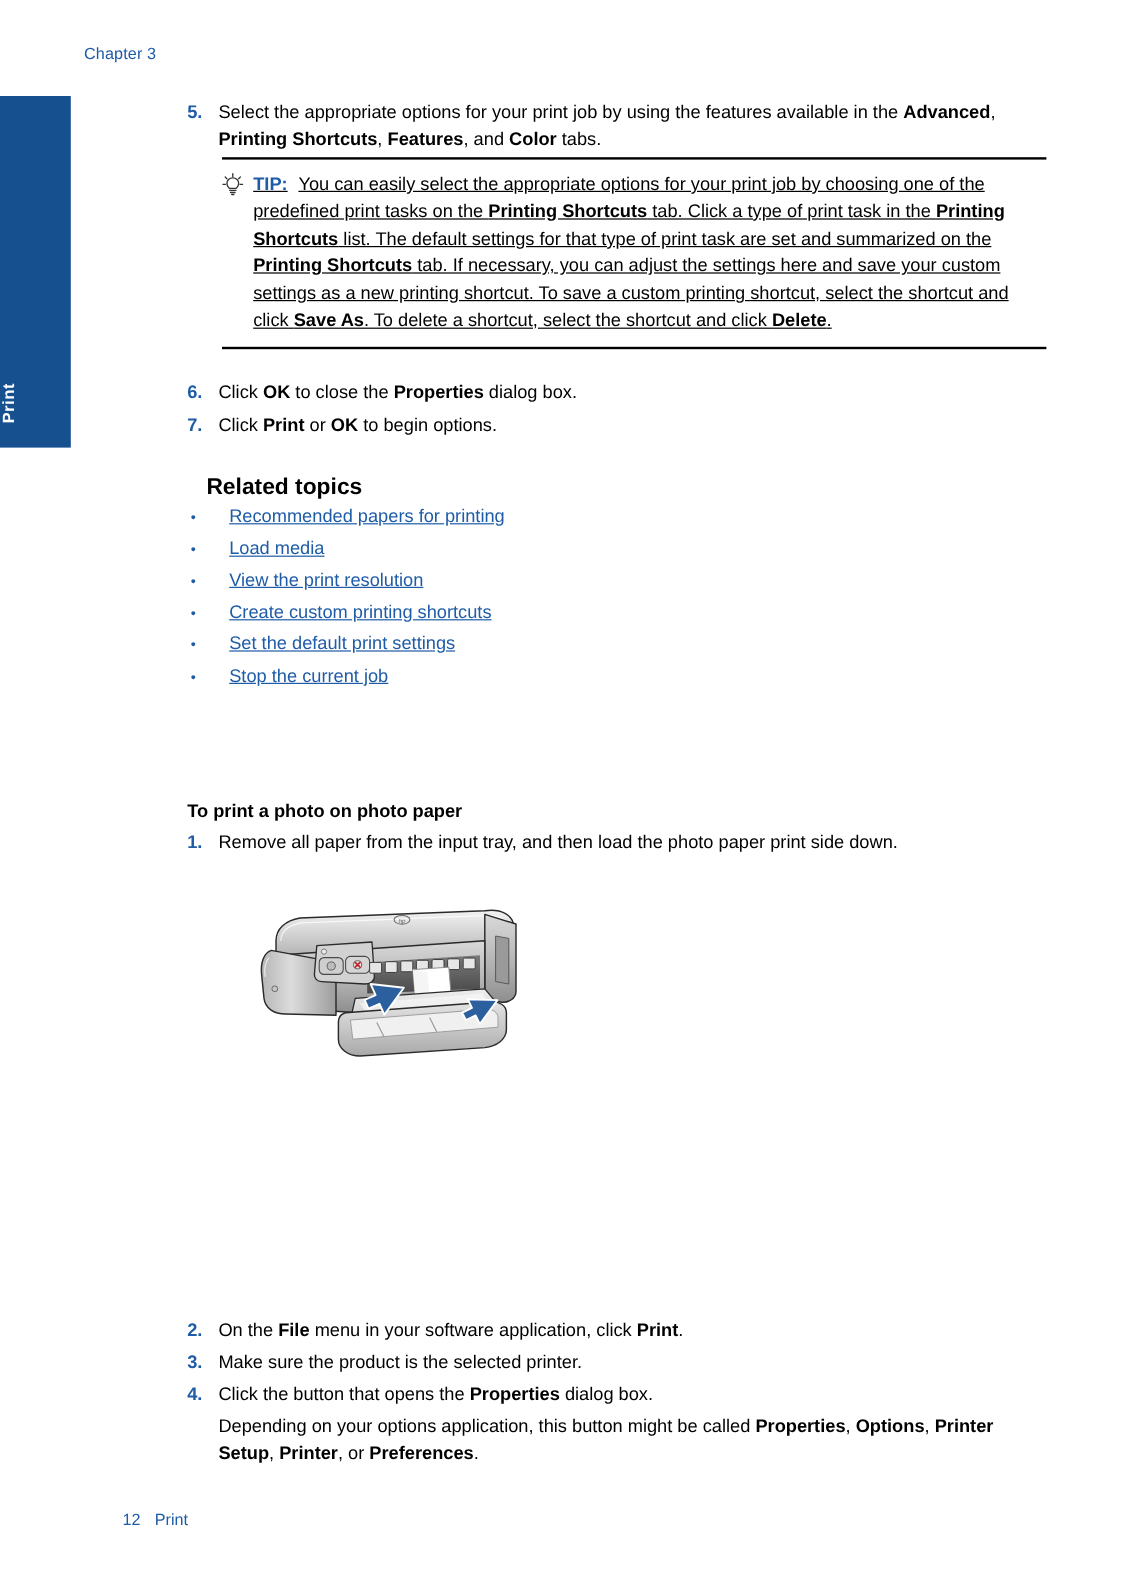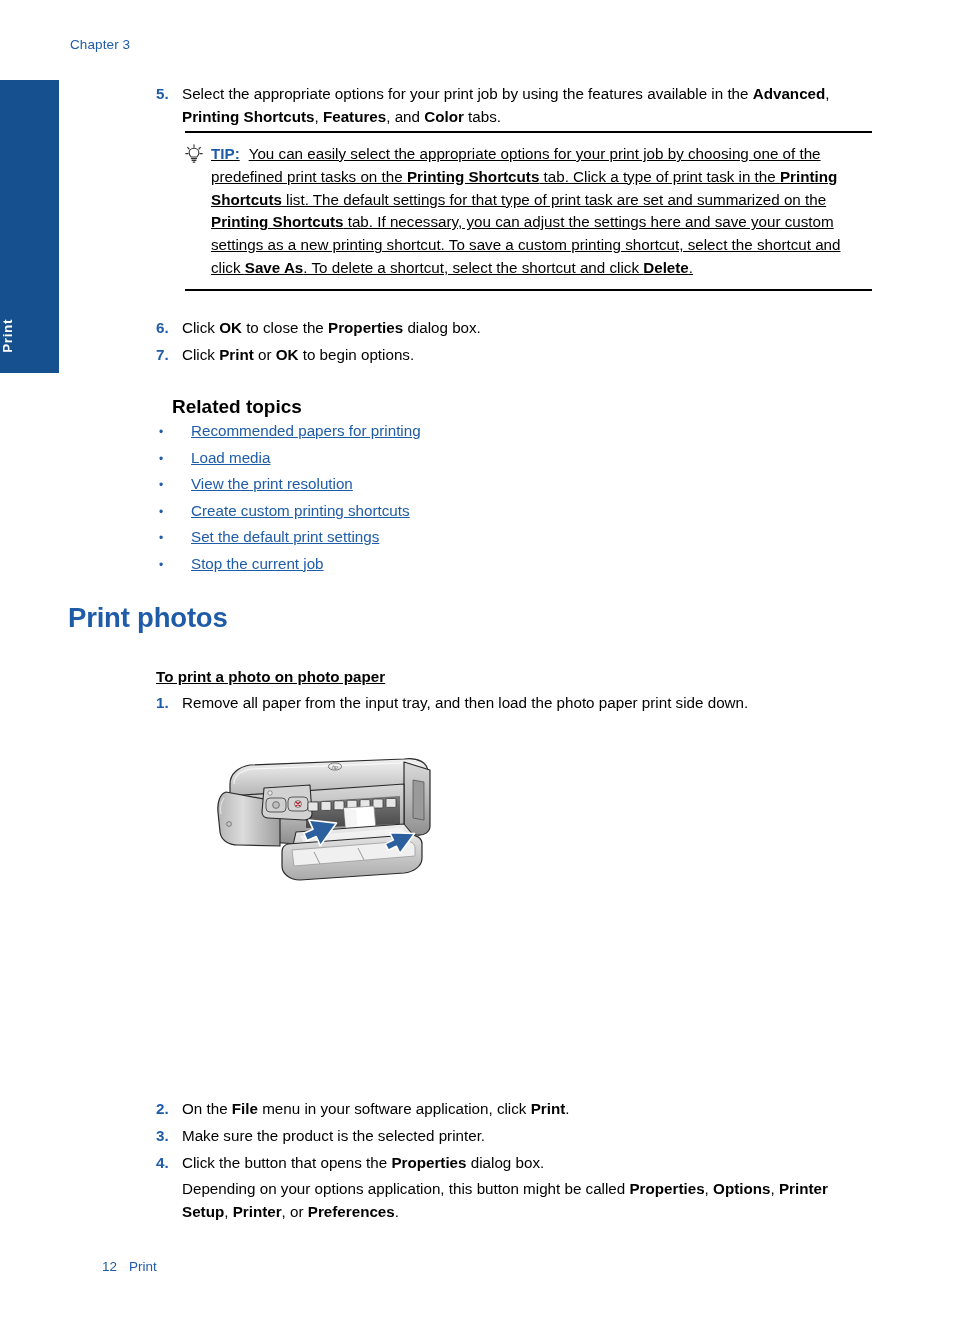--- a/index.html
+++ b/index.html
@@ -164,21 +164,20 @@
     color: #1f5ca8;
     letter-spacing: -0.2px;
   }
 
   .procedure-title {
     position: absolute;
     left: 156px;
     top: 668px;
     font-size: 15.2px;
     font-weight: bold;
-    text-decoration: underline;
   }
 
   
   .printer-figure {
     position: absolute;
     left: 208px;
     top: 740px;
     width: 240px;
     height: 160px;
   }
@@ -273,21 +272,20 @@
       <div class="related-item">
         <span class="bullet">•</span>
         <span class="related-link">Set the default print settings</span>
       </div>
       <div class="related-item">
         <span class="bullet">•</span>
         <span class="related-link">Stop the current job</span>
       </div>
     </div>
 
-  <div class="section-heading">Print photos</div>
   <div class="procedure-title">To print a photo on photo paper</div>
 
   <div class="step" style="left:156px; top:692px; width:712px;">
     <span class="step-num">1.</span>
     <span class="step-body"><span>Remove all paper from the input tray, and then load the photo paper print side down.</span></span>
   </div>
 
   <div class="printer-figure">
     <svg width="240" height="160" viewBox="0 0 240 160">
       <defs>

